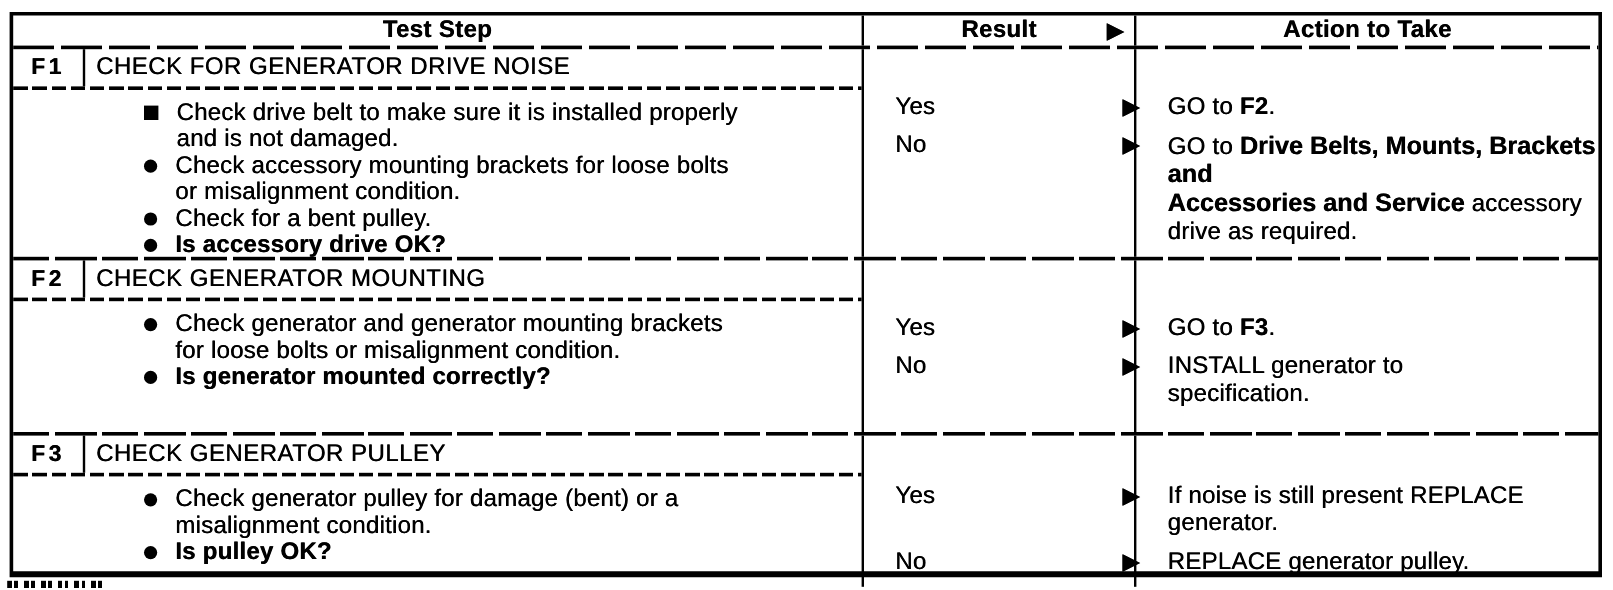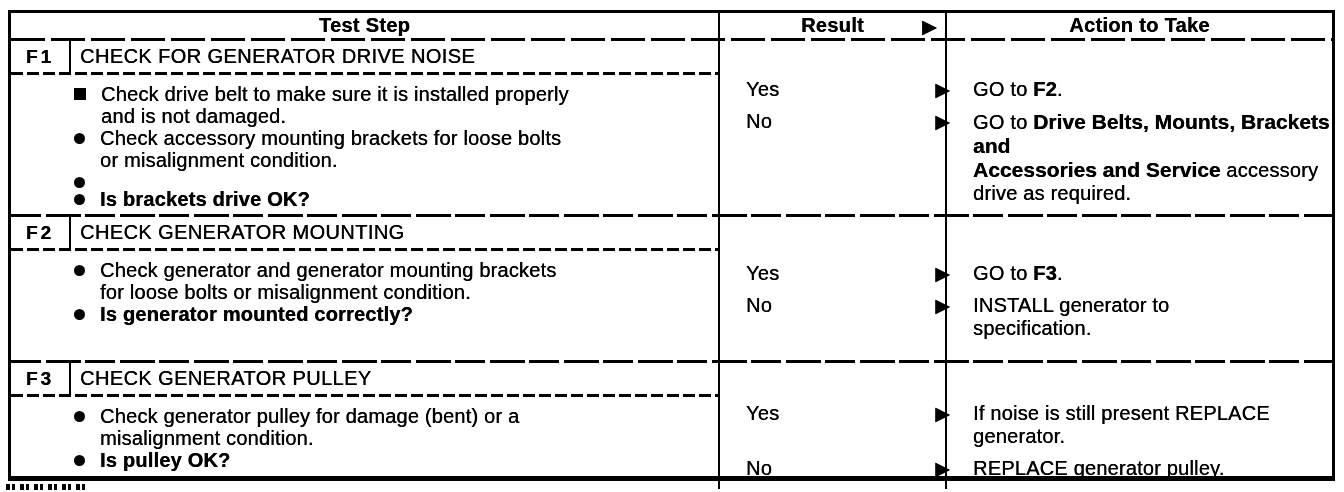--- a/index.html
+++ b/index.html
@@ -30,21 +30,21 @@
   
   .section{display:flex;}
   .sec-left{width:709px;box-sizing:border-box;border-right:2px solid #000;
             display:flex;flex-direction:column;}
   .trow{height:31px;display:flex;align-items:stretch;}
   .fnum{width:60px;box-sizing:border-box;border-right:2px solid #000;
         display:flex;align-items:center;justify-content:center;
         font-weight:700;font-size:19px;letter-spacing:3px;}
   .ttl{display:flex;align-items:center;padding-left:9px;font-size:20px;letter-spacing:0.4px;}
   .tdash{height:3px;background:repeating-linear-gradient(90deg,#000 0 12px,rgba(0,0,0,0) 12px 16px);}
-  .body{box-sizing:border-box;padding-top:8px;overflow:hidden;}
+  .body{box-sizing:border-box;padding-top:8px;overflow:hidden;padding-left:46px;}
   .s0 .body{height:139px;}
   .s1 .body{height:109px;}
   .s2 .body{height:79px;}
   .bullet{display:flex;font-size:20px;line-height:22px;padding-left:63px;}
   .marker{flex:none;width:12px;height:12px;background:#000;margin-top:5px;}
   .marker.round{width:11px;height:11px;border-radius:50%;margin-top:6px;}
   .btext{padding-left:15px;white-space:pre-line;letter-spacing:0.2px;}
   .btext.b{font-weight:700;}
   
   .rightpane{flex:1;position:relative;box-sizing:border-box;}
@@ -95,24 +95,25 @@
               <span class="btext">Check drive belt to make sure it is installed properly
 and is not damaged.</span>
             </div>
             <div class="bullet">
               <span class="marker round"></span>
               <span class="btext">Check accessory mounting brackets for loose bolts
 or misalignment condition.</span>
             </div>
             <div class="bullet">
               <span class="marker round"></span>
+              <span class="btext">Check for a bent pulley.</span>
             </div>
             <div class="bullet">
               <span class="marker round"></span>
-              <span class="btext b">Is brackets drive OK?</span>
+              <span class="btext b">Is accessory drive OK?</span>
             </div>
           </div>
         </div>
         <div class="rightpane">
           <div class="pair">
             <div class="res"><span class="rlabel">Yes</span><span class="arw">▶</span></div>
             <div class="act"><span>GO to </span><span class="b ">F2</span><span>.</span></div>
           </div>
           <div class="pair">
             <div class="res"><span class="rlabel">No</span><span class="arw">▶</span></div>

